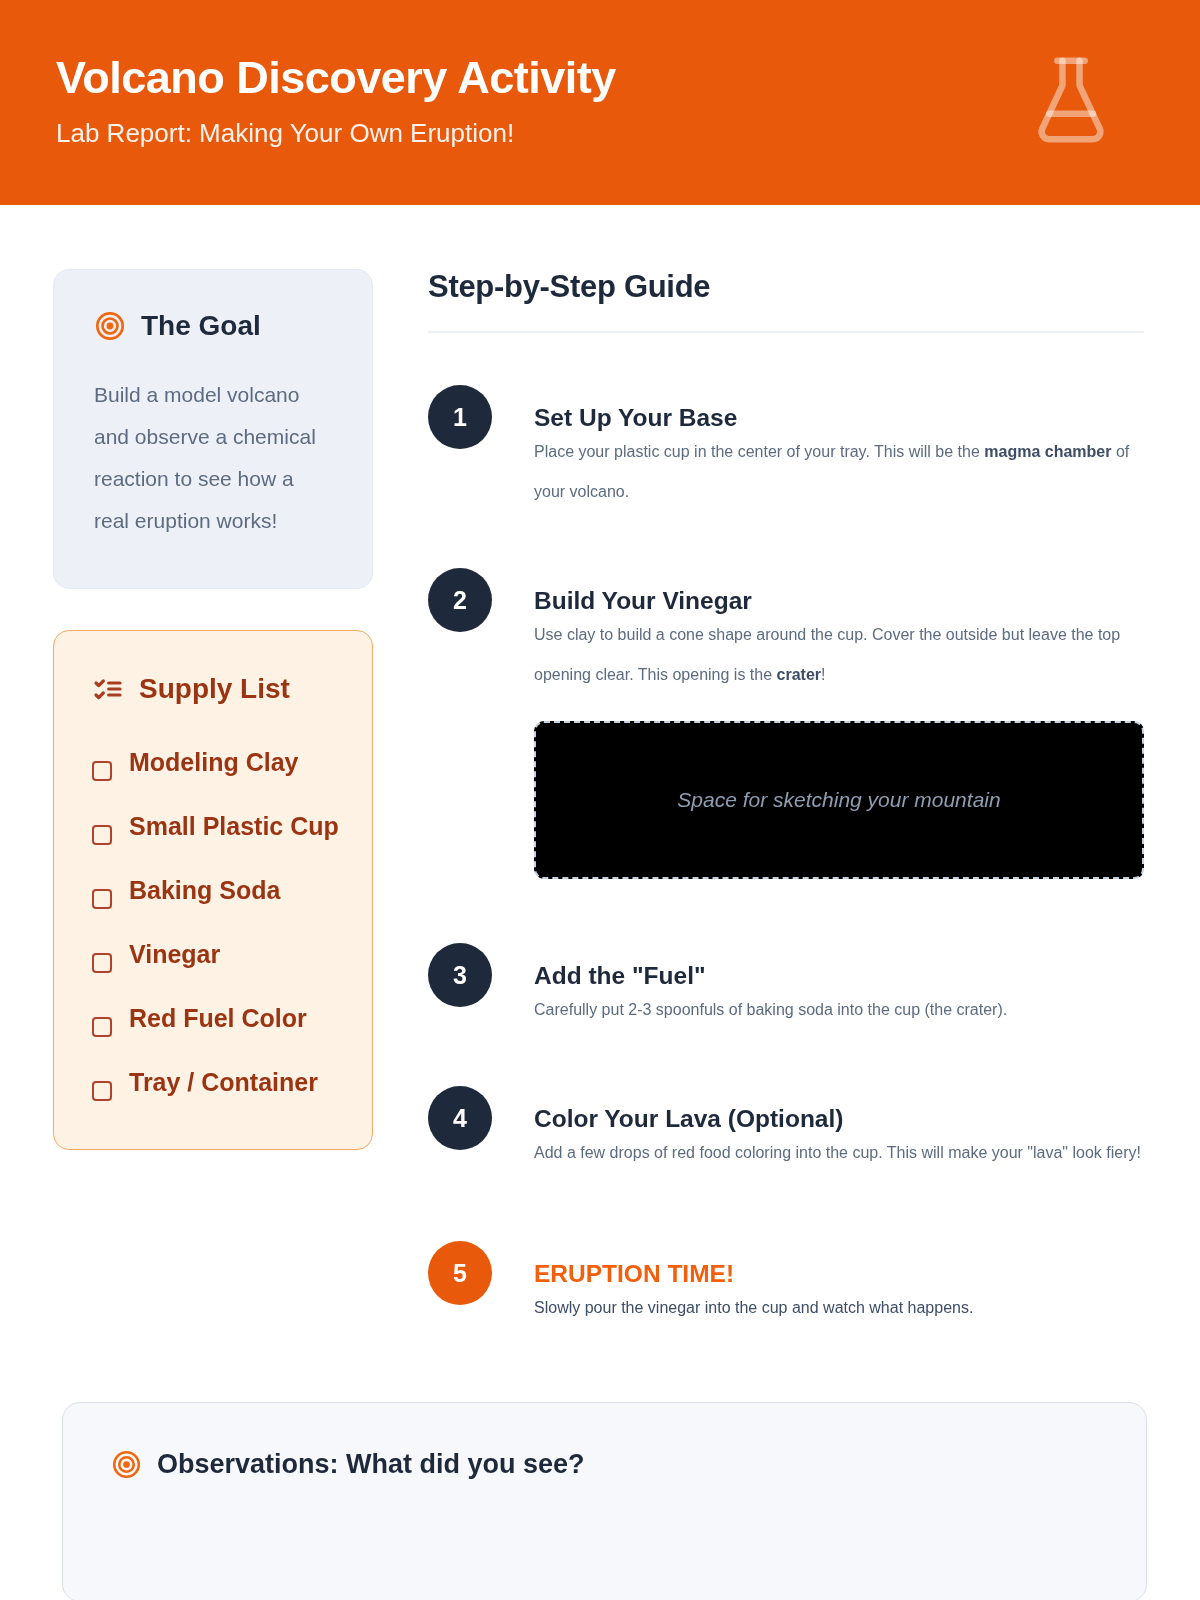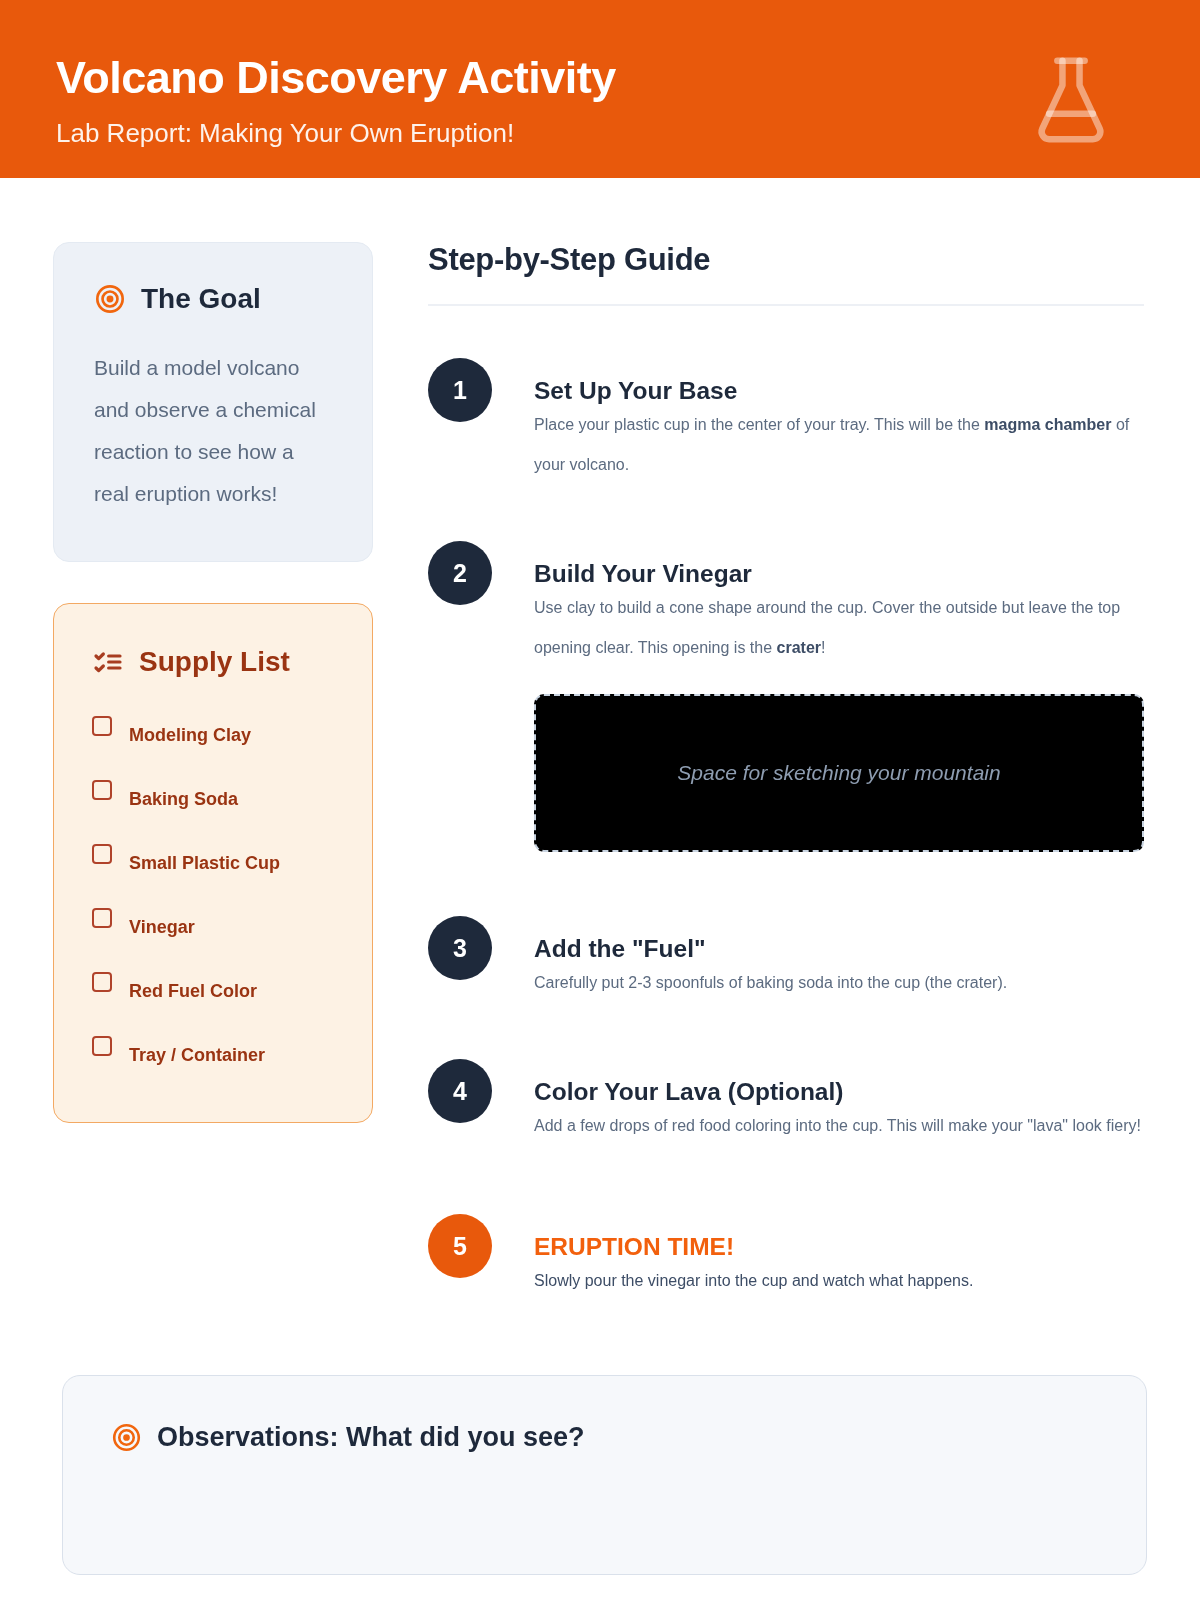--- a/index.html
+++ b/index.html
@@ -6,21 +6,21 @@
   html, body { width: 1200px; height: 1600px; overflow: hidden; }
   body {
     font-family: "Liberation Sans", sans-serif;
     background: #ffffff;
     color: #1E293B;
   }
 
   
   .header {
     background: #E8590C;
-    height: 178px;
+    height: 205px;
     padding: 52px 56px 0 56px;
     position: relative;
   }
   .header h1 {
     color: #ffffff;
     font-size: 45px;
     font-weight: 800;
     letter-spacing: -0.5px;
   }
   .header .subtitle {
@@ -85,23 +85,23 @@
   }
   .supply-list {
     list-style: none;
     margin-top: 38px;
     display: flex;
     flex-direction: column;
     gap: 26px;
   }
   .supply-item {
     display: flex;
-    align-items: flex-start;
+    align-items: flex-end;
     gap: 17px;
-    font-size: 18px;
+    font-size: 25px;
     font-weight: 700;
     color: #9A3412;
     line-height: 38px;
   }
   .checkbox {
     width: 20px;
     height: 20px;
     border: 2.5px solid #B0432A;
     border-radius: 4px;
     background: transparent;
@@ -230,25 +230,25 @@
         </svg>
         <span class="card-title">Supply List</span>
       </div>
       <ul class="supply-list">
         <li class="supply-item">
           <span class="checkbox"></span>
           <span>Modeling Clay</span>
         </li>
         <li class="supply-item">
           <span class="checkbox"></span>
+          <span>Small Plastic Cup</span>
+        </li>
+        <li class="supply-item">
+          <span class="checkbox"></span>
           <span>Baking Soda</span>
-        </li>
-        <li class="supply-item">
-          <span class="checkbox"></span>
-          <span>Small Plastic Cup</span>
         </li>
         <li class="supply-item">
           <span class="checkbox"></span>
           <span>Vinegar</span>
         </li>
         <li class="supply-item">
           <span class="checkbox"></span>
           <span>Red Fuel Color</span>
         </li>
         <li class="supply-item">

